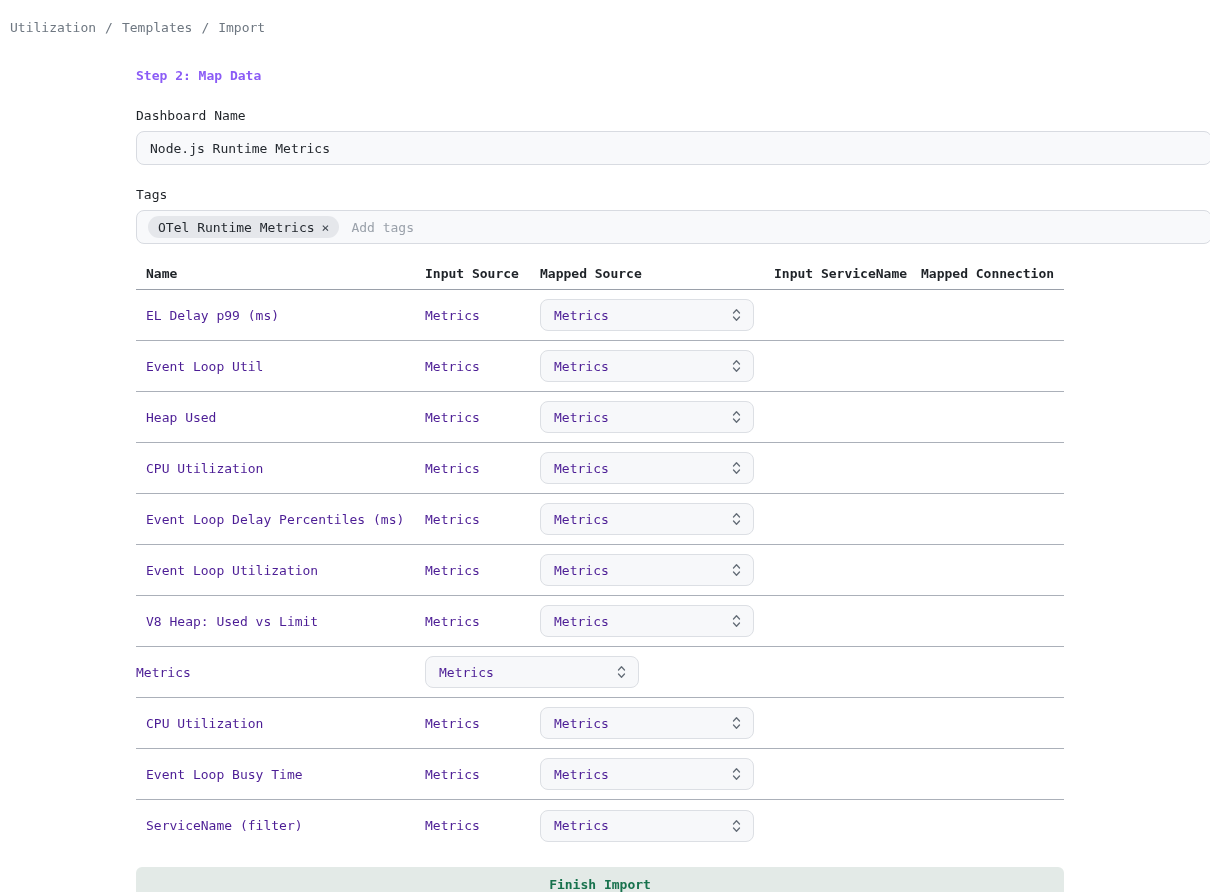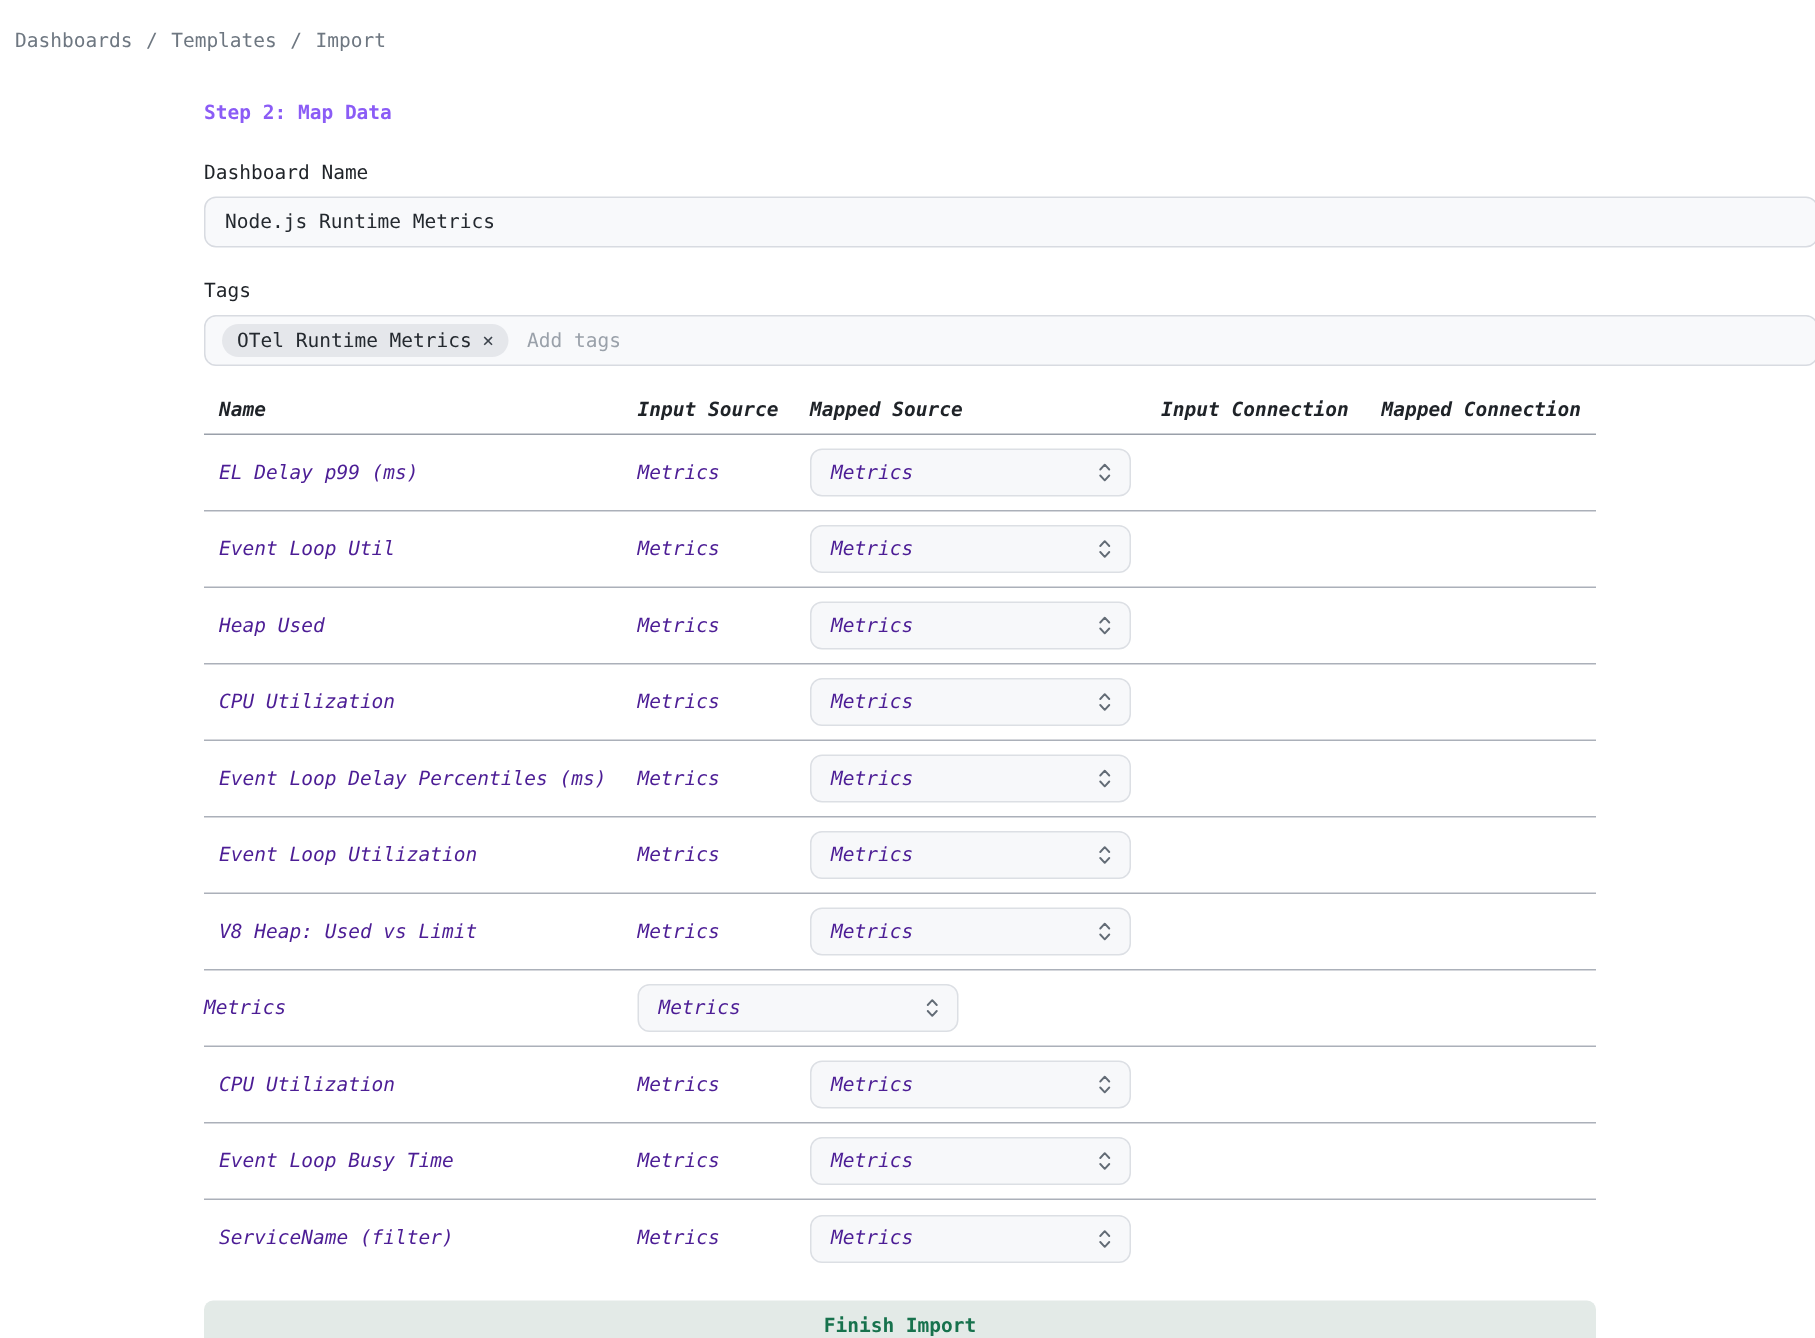--- a/index.html
+++ b/index.html
@@ -58,21 +58,21 @@
     align-items: center;
     gap: 7px;
     padding: 0 10px;
     color: #24292f;
     white-space: nowrap;
   }
   .chip-x { color: #3c434c; cursor: pointer; font-size: 13px; }
   .placeholder { color: #9aa1aa; }
 
   
-  .table { width: 928px; margin-top: 7px; font-style: italic; }
+  .table { width: 928px; margin-top: 7px; }
   .thead {
     display: grid;
     grid-template-columns: 289px 115px 234px 147px 143px;
     font-weight: bold;
     color: #1f2328;
     padding-bottom: 8px;
     border-bottom: 1px solid #9aa0aa;
   }
   .thead .hcell.first { padding-left: 10px; }
   .trow {
@@ -116,21 +116,21 @@
     cursor: pointer;
     text-align: center;
   }
 </style>
 </head>
 <body>
 
 <div class="page">
 
   <nav class="breadcrumb">
-    <span class="crumb">Dashboards</span>
+    <span class="crumb">Utilization</span>
     <span class="sep">/</span>
     <span class="crumb">Templates</span>
     <span class="sep">/</span>
     <span class="crumb">Import</span>
   </nav>
 
   <main class="content">
 
     <h1 class="step-title">Step 2: Map Data</h1>
 
@@ -146,21 +146,21 @@
         <span class="chip-x">×</span>
       </span>
       <span class="placeholder">Add tags</span>
     </div>
 
     <div class="table">
       <div class="thead">
         <div class="hcell first">Name</div>
         <div class="hcell">Input Source</div>
         <div class="hcell">Mapped Source</div>
-        <div class="hcell">Input Connection</div>
+        <div class="hcell">Input ServiceName</div>
         <div class="hcell">Mapped Connection</div>
       </div>
       <div class="tbody">
   <div class="trow">
     <div class="cell name">EL Delay p99 (ms)</div>
     <div class="cell">Metrics</div>
     <div class="cell">
       <div class="select">
         <span>Metrics</span>
         <svg width="9" height="14" viewBox="0 0 9 14">

